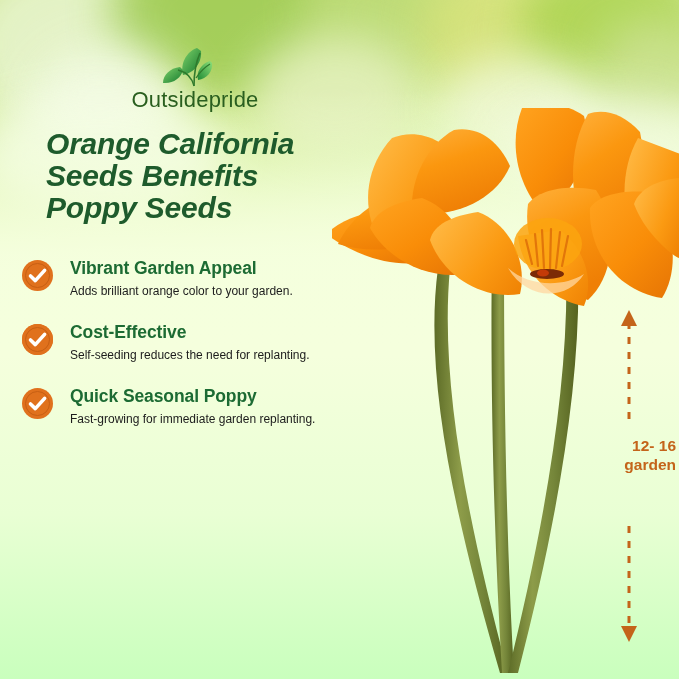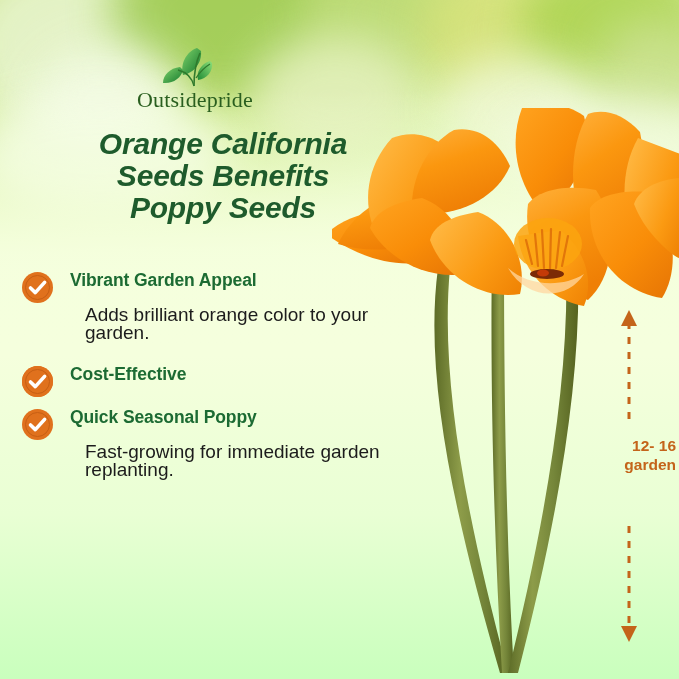--- a/index.html
+++ b/index.html
@@ -60,39 +60,38 @@
     top: 42px;
     width: 150px;
     height: 68px;
   }
   .logo svg { display: block; }
   .logo-word {
     position: absolute;
     left: 0; top: 45px;
     width: 150px;
     text-align: center;
-    font-family: Liberation Serif, serif;
+    font-family: Liberation Sans, sans-serif;
     font-size: 22px;
     letter-spacing: .2px;
     color: #2a5f1f;
   }
 
   
   .title {
     position: absolute;
-    left: 58px;
+    left: 46px;
     top: 128px;
     width: 330px;
     font-size: 30px;
     line-height: 32px;
     font-weight: bold;
     font-style: italic;
     color: #1e5b2c;
     letter-spacing: -0.2px;
-    text-align: center;
   }
   .title .tl { display: block; }
 
   
   .benefits {
     position: absolute;
     left: 22px;
     top: 258px;
     width: 400px;
   }
@@ -102,29 +101,29 @@
     margin-bottom: 22px;
   }
   .check-icon {
     position: absolute;
     left: 0;
     top: 2px;
     width: 31px;
     height: 31px;
   }
   .benefit h3 {
-    margin: 12px 0 3px 0;
+    margin: 0 0 3px 0;
     font-size: 17.5px;
     font-weight: bold;
     color: #1c6b33;
     letter-spacing: -0.1px;
   }
   .benefit p {
-    margin: 15px;
-    font-size: 19px;
+    margin: 0;
+    font-size: 12px;
     line-height: 18px;
     color: #1c1c1c;
   }
 
   
   .flowers {
     position: absolute;
     left: 332px;
     top: 108px;
     width: 347px;
@@ -285,20 +284,21 @@
 
     <div class="benefit">
       <span class="check-icon">
         <svg width="31" height="31" viewBox="0 0 31 31">
           <circle cx="15.5" cy="15.5" r="15.5" fill="#e0711d"></circle>
           <circle cx="15.5" cy="15.5" r="12" fill="#e0711d" stroke="#c75f14" stroke-width="1"></circle>
           <path d="M8.5 16 L 13.3 20.6 L 22.6 10.4" stroke="#ffffff" stroke-width="3.6" fill="none" stroke-linecap="round" stroke-linejoin="round"></path>
         </svg>
       </span>
       <h3>Cost-Effective</h3>
+      <p>Self-seeding reduces the need for replanting.</p>
     </div>
 
     <div class="benefit">
       <span class="check-icon">
         <svg width="31" height="31" viewBox="0 0 31 31">
           <circle cx="15.5" cy="15.5" r="15.5" fill="#e0711d"></circle>
           <circle cx="15.5" cy="15.5" r="12" fill="#e0711d" stroke="#c75f14" stroke-width="1"></circle>
           <path d="M8.5 16 L 13.3 20.6 L 22.6 10.4" stroke="#ffffff" stroke-width="3.6" fill="none" stroke-linecap="round" stroke-linejoin="round"></path>
         </svg>
       </span>

